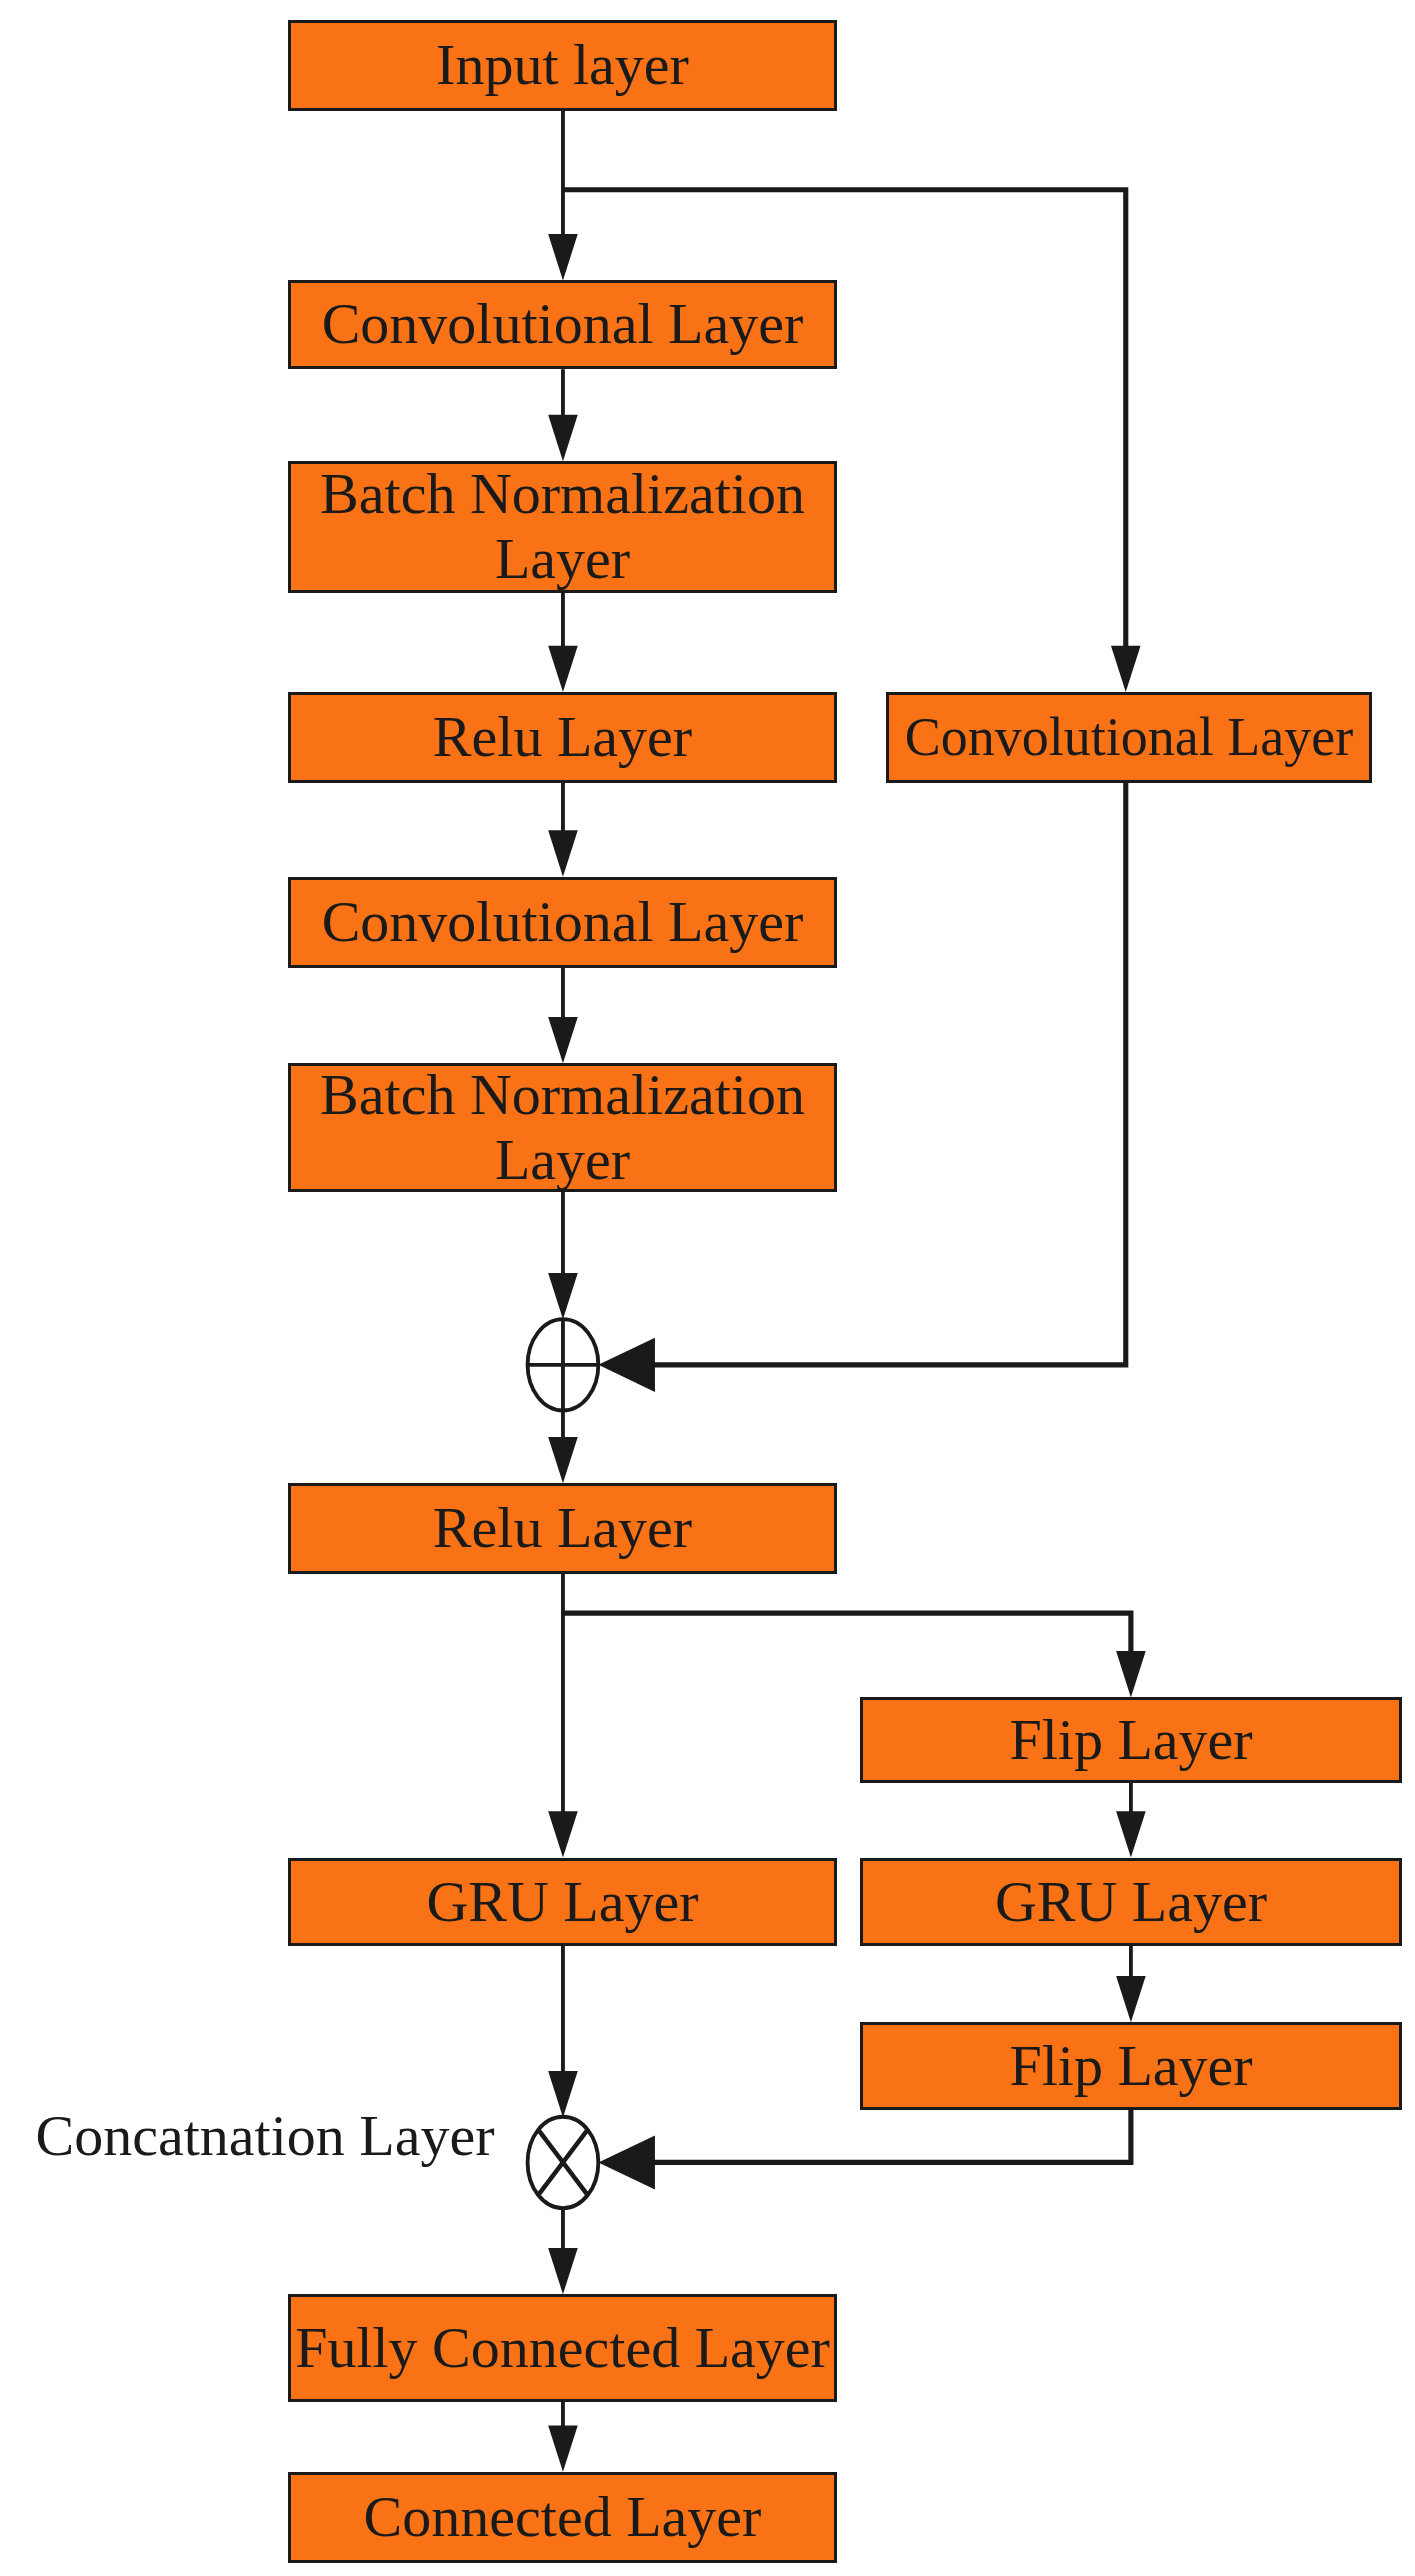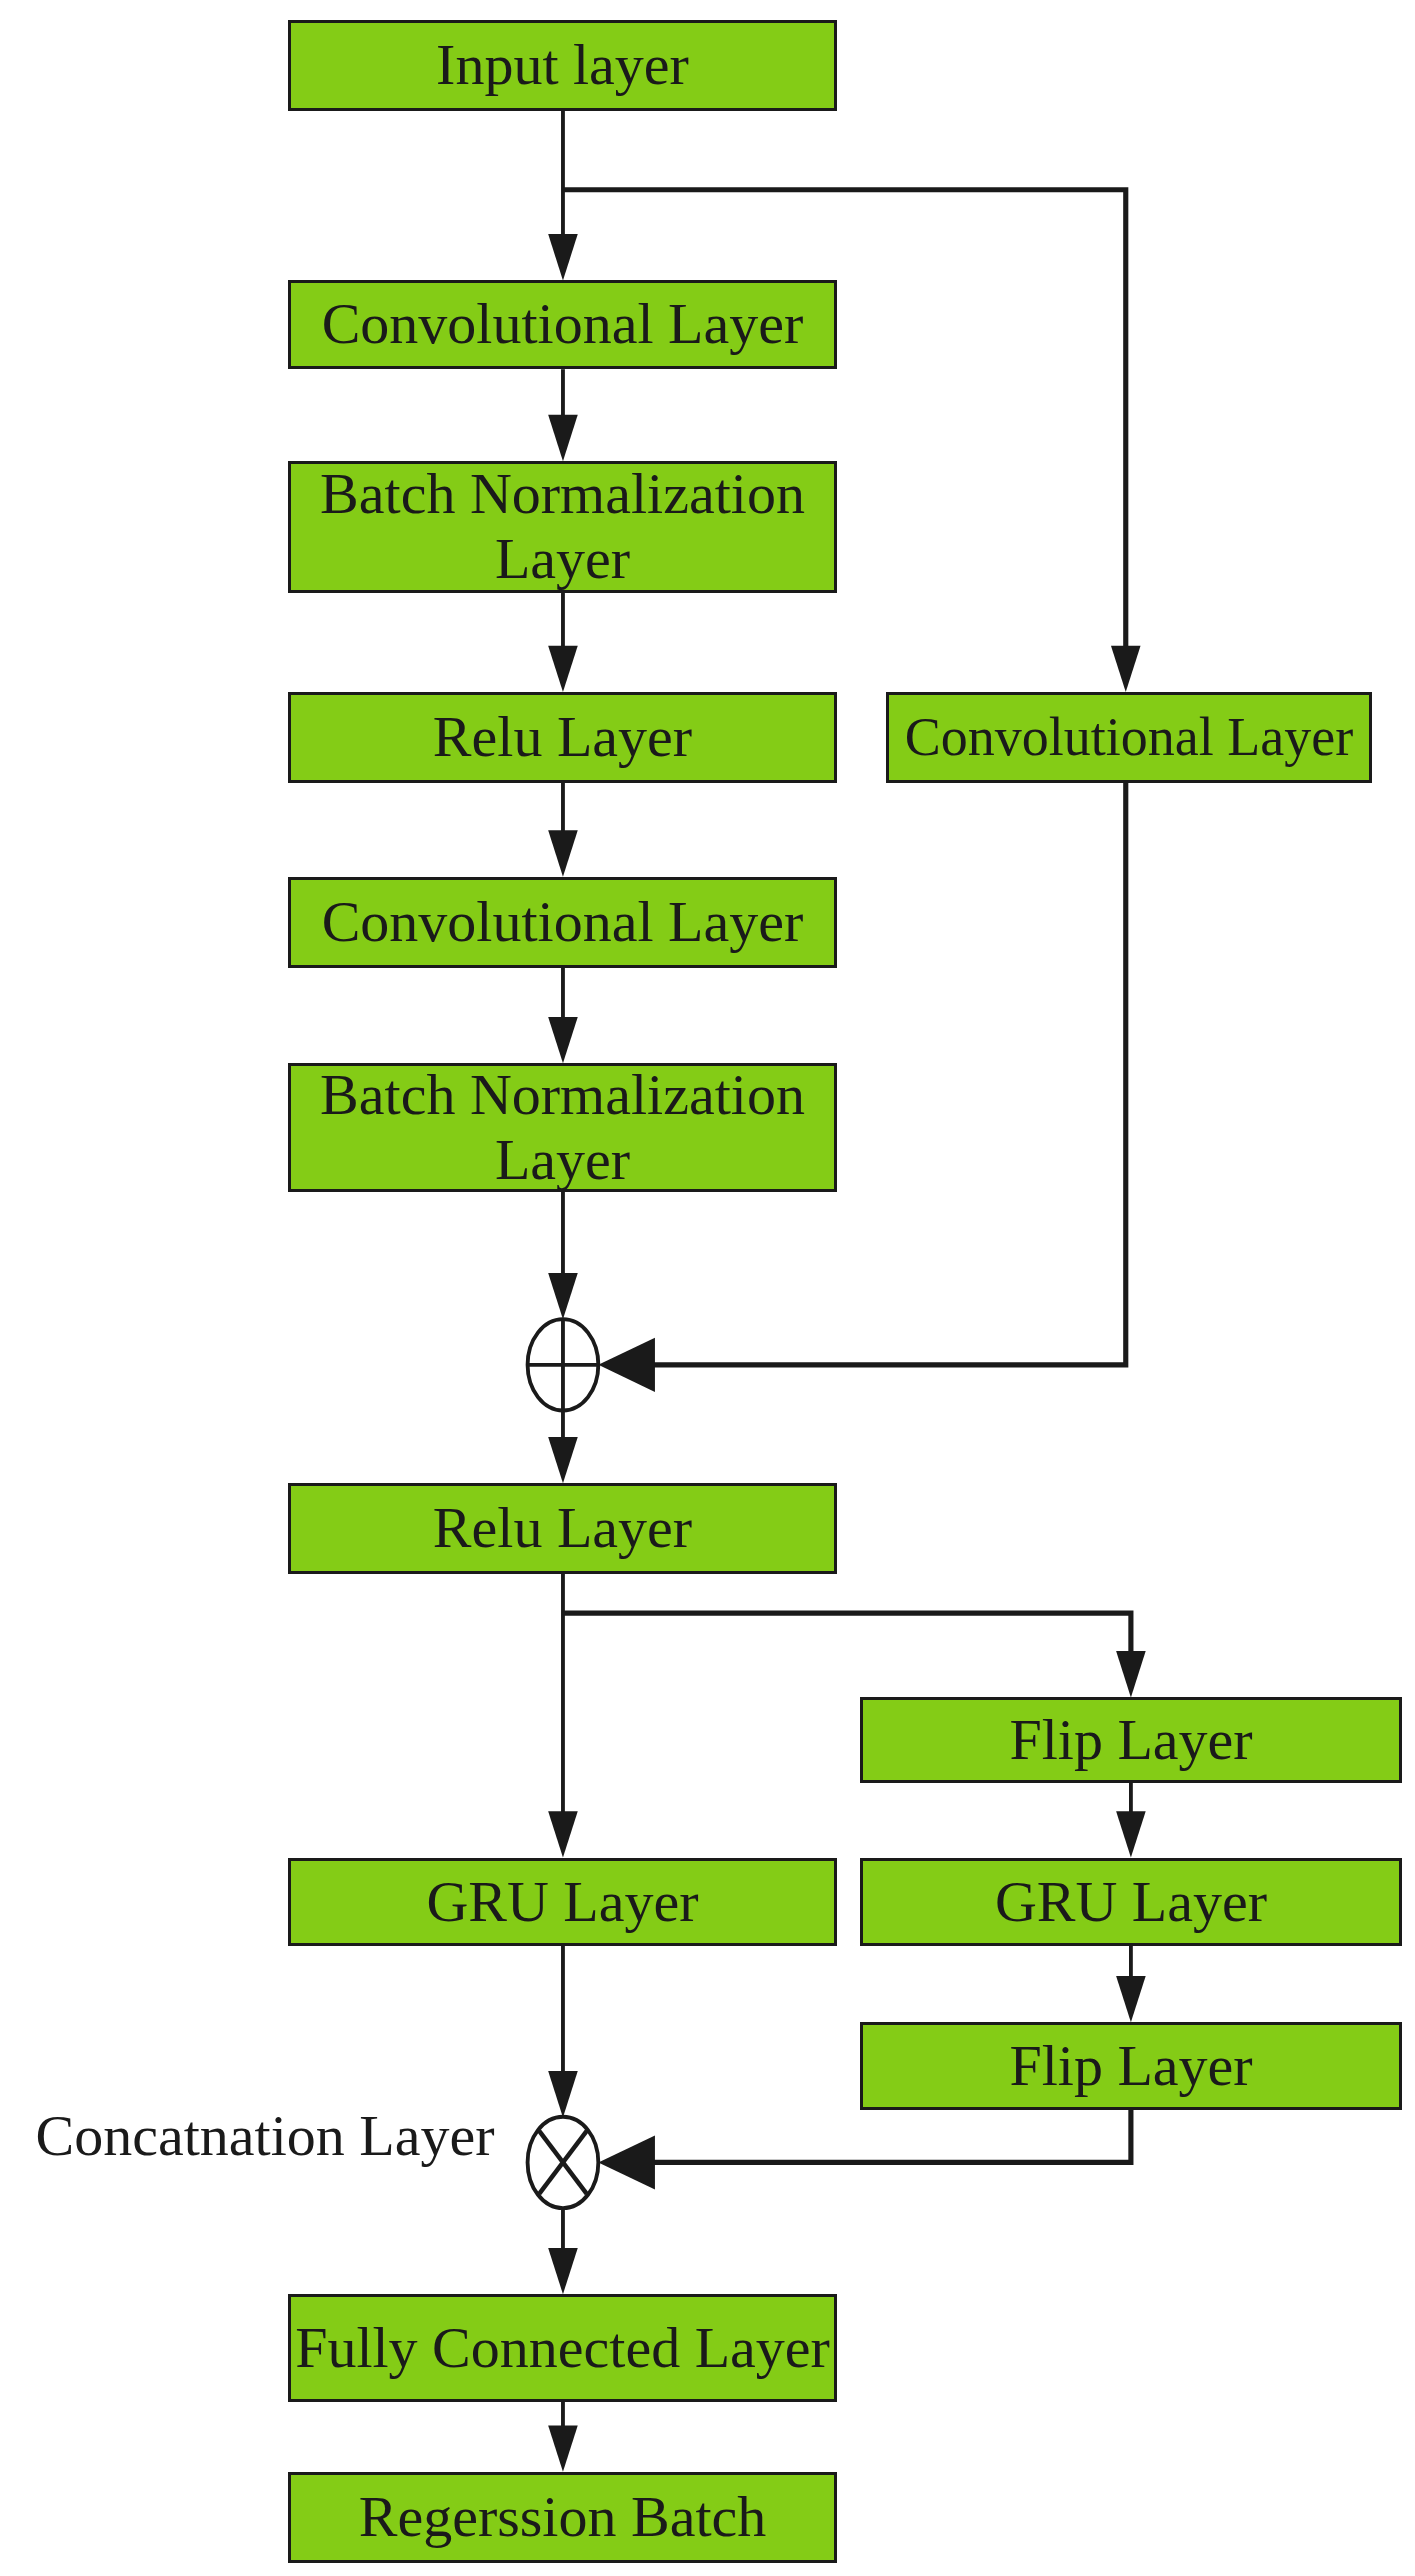--- a/index.html
+++ b/index.html
@@ -19,21 +19,21 @@
   #wires {
     position: absolute;
     left: 0; top: 0;
     width: 1416px;
     height: 2576px;
   }
   .node {
     position: absolute;
     box-sizing: border-box;
     border: 3.9px solid #1a1a1a;
-    background: #84cc16;
+    background: #f97316;
     display: flex;
     align-items: center;
     justify-content: center;
     text-align: center;
     font-size: 58px;
     line-height: 1.12;
     white-space: pre-line;
     color: #1a1a1a;
   }
   .node.narrow { font-size: 54px; }
@@ -130,16 +130,16 @@
   <div class="node" style="left:288px; top:1858px; width:549px; height:88px;">GRU Layer</div>
 
   <div class="node" style="left:860px; top:1858px; width:542px; height:88px;">GRU Layer</div>
 
   <div class="node" style="left:860px; top:2022px; width:542px; height:88px;">Flip Layer</div>
 
   <div class="op-label" style="left:24px; top:2100px; width:482px;">Concatnation Layer</div>
 
   <div class="node" style="left:288px; top:2294px; width:549px; height:108px;">Fully Connected Layer</div>
 
-  <div class="node" style="left:288px; top:2472px; width:549px; height:91px;">Regerssion Batch</div>
+  <div class="node" style="left:288px; top:2472px; width:549px; height:91px;">Connected Layer</div>
 
 </div>
 
 
 </body></html>

